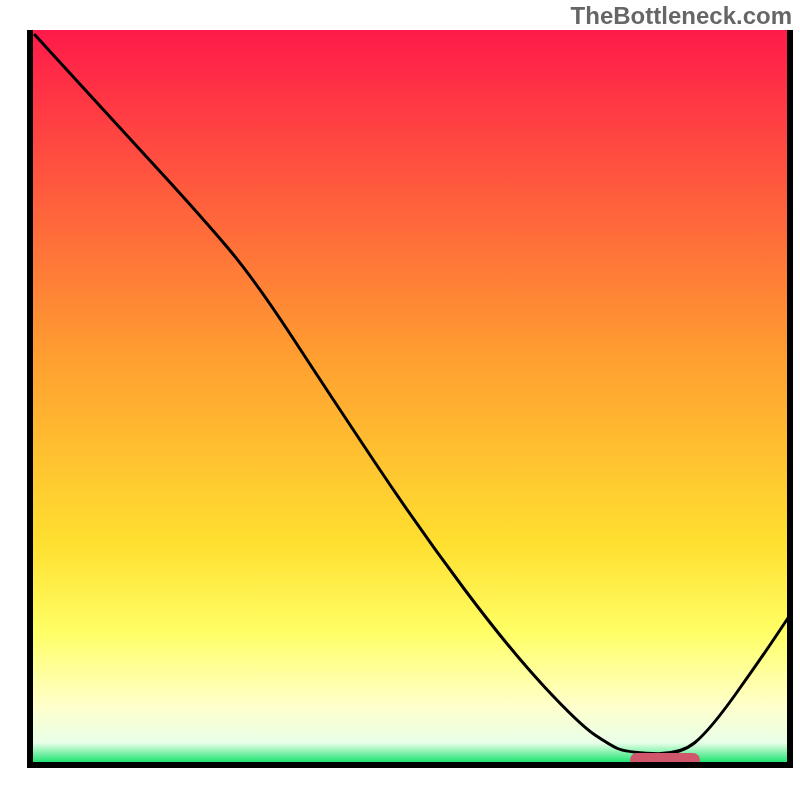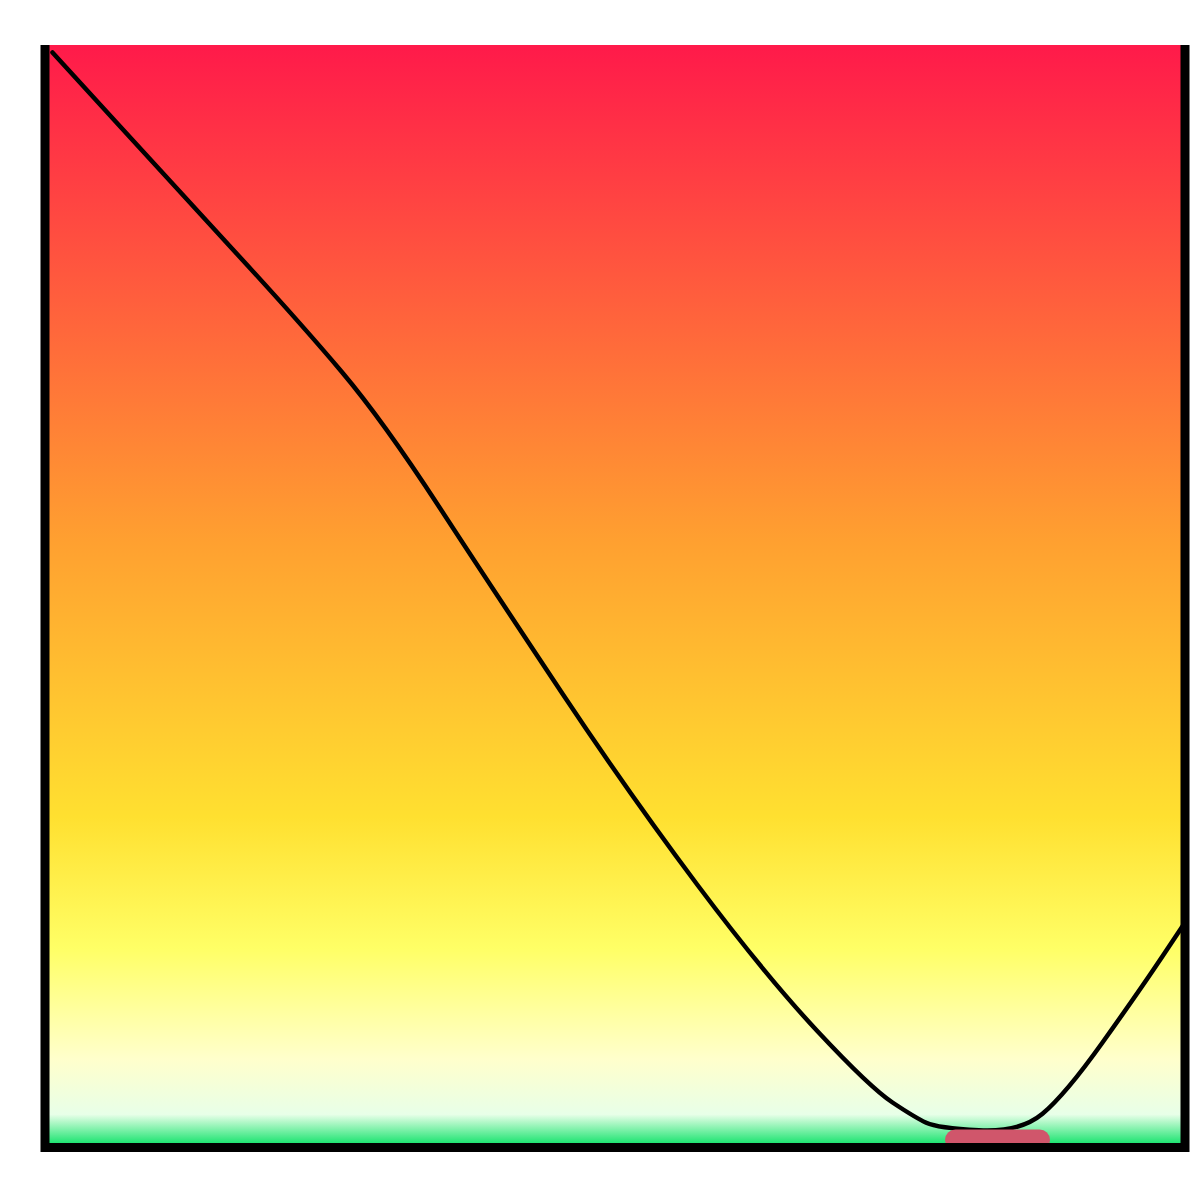--- a/index.html
+++ b/index.html
@@ -27,20 +27,21 @@
   svg.chart {
     position: absolute;
     top: 0;
     left: 0;
   }
 </style>
 </head>
 <body>
 
 <div class="container">
+  <div class="watermark">TheBottleneck.com</div>
 
   <svg class="chart" width="800" height="800" viewBox="0 0 800 800">
     <defs>
       <linearGradient id="bg-grad" x1="0" y1="0" x2="0" y2="1">
 
       <stop offset="0%" stop-color="#ff1a4a"></stop>
           <stop offset="45%" stop-color="#ffa030"></stop>
           <stop offset="70%" stop-color="#ffe030"></stop>
           <stop offset="82%" stop-color="#ffff66"></stop>
           <stop offset="92%" stop-color="#ffffcc"></stop>

